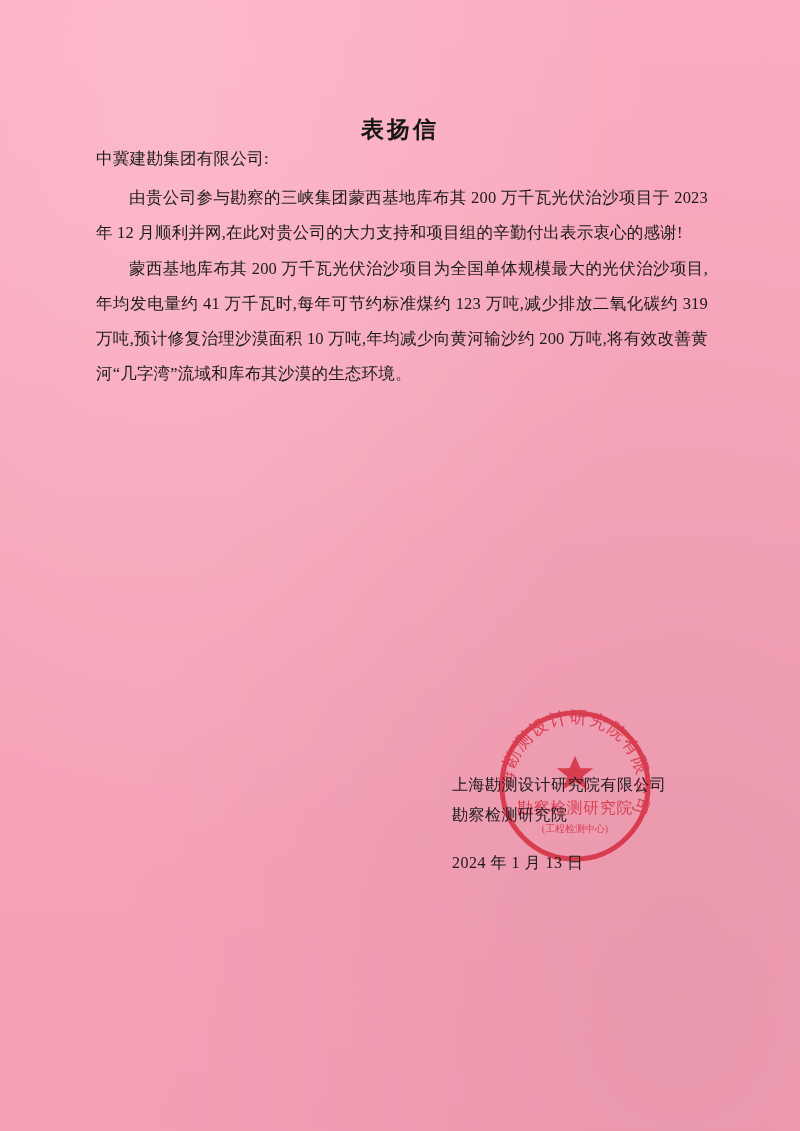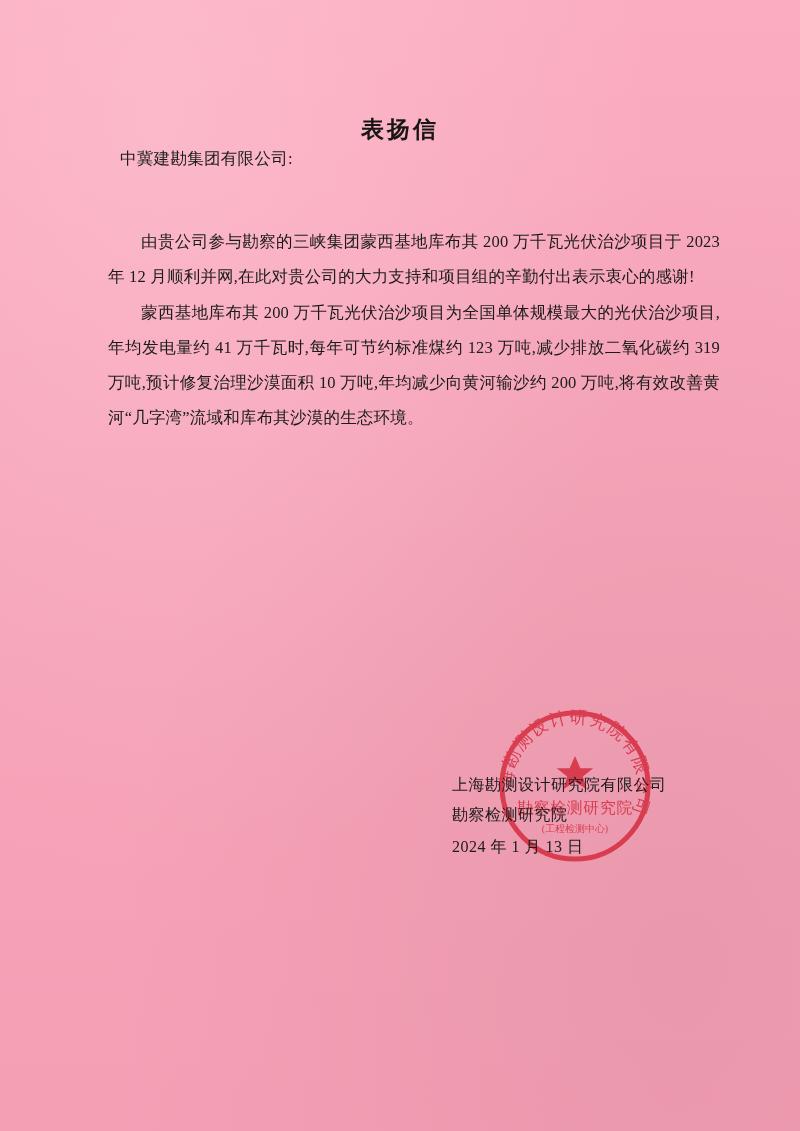--- a/index.html
+++ b/index.html
@@ -39,28 +39,26 @@
     letter-spacing: 3px;
     color: #161616;
     margin-top: 38px;
   }
   .salutation {
     position: absolute;
     top: 148px;
     left: 96px;
     font-size: 16.5px;
     letter-spacing: 0.3px;
-    margin-left: 24px;
   }
   .body-block {
     position: absolute;
     top: 180px;
-    left: 108px;
+    left: 96px;
     width: 612px;
-    margin-top: 44px;
   }
   .para {
     font-size: 16.5px;
     line-height: 35px;
     text-indent: 2em;
     text-align: justify;
     text-justify: inter-ideograph;
     margin: 0 0 1px 0;
     letter-spacing: 0.2px;
   }
@@ -70,21 +68,21 @@
     left: 452px;
     width: 250px;
     font-size: 16px;
     line-height: 30px;
     letter-spacing: 0.5px;
   }
   .sign-line {
     white-space: nowrap;
   }
   .sign-date {
-    margin-top: 2px;
+    margin-top: 18px;
     white-space: nowrap;
   }
   .seal {
     position: absolute;
     top: 703px;
     left: 492px;
     width: 166px;
     height: 166px;
     pointer-events: none;
   }

